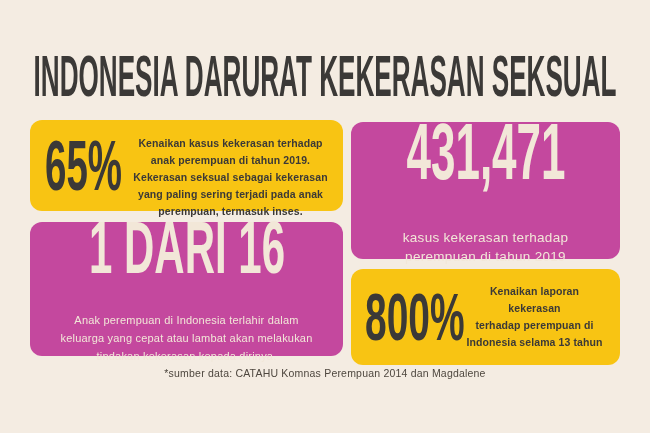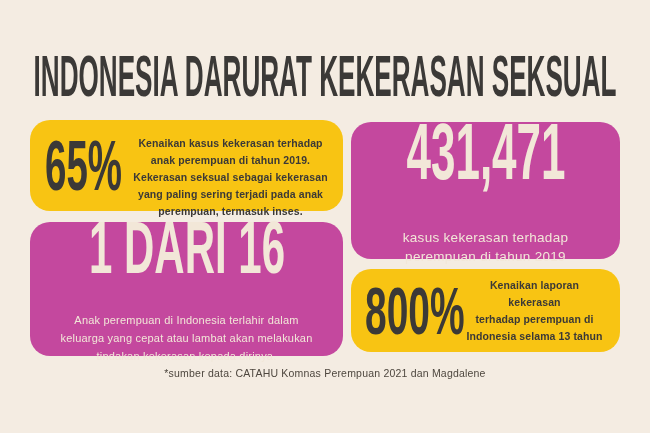--- a/index.html
+++ b/index.html
@@ -39,28 +39,28 @@
   }
   .title{
     --s:0.45;
     font-size:58px;line-height:48px;font-weight:700;
     letter-spacing:0;
     color:var(--dark-text,#3B3937);
     white-space:nowrap;
   }
   
   .card{
-    position:absolute;border-radius:20px;
+    position:absolute;border-radius:12px;
   }
   .card.yellow{background:var(--yellow,#F8C413);}
   .card.magenta{background:var(--magenta,#C4489E);}
   .card1{left:30px;top:120px;width:313px;height:91px;display:flex;align-items:center;}
   .card2{left:351px;top:122px;width:269px;height:137px;display:flex;flex-direction:column;justify-content:center;align-items:center;gap:19px;}
   .card3{left:30px;top:222px;width:313px;height:134px;display:flex;flex-direction:column;justify-content:center;align-items:center;gap:2px;}
-  .card4{left:351px;top:269px;width:269px;height:83px;display:flex;align-items:center;}
+  .card4{left:351px;top:269px;width:269px;height:96px;display:flex;align-items:center;}
   .bignum{
     font-weight:700;line-height:1;
     white-space:nowrap;
   }
   .dark{color:var(--dark-text,#3B3937);}
   .cream{color:var(--cream-text,#F2E7D8);}
   .value-col{flex:0 0 auto;width:100px;padding-left:15px;}
   .value-col .bignum{font-size:70px;--s:0.55;}
   .value-col.v4{width:112px;padding-left:14px;}
   .value-col.v4 .bignum{font-size:66px;--s:0.59;}
@@ -122,15 +122,15 @@
 
   <section class="card yellow card4">
     <div class="value-col v4">
       <span class="bignum dark squish-left">800%</span>
     </div>
     <p class="body dark">Kenaikan laporan kekerasan
 terhadap perempuan di
 Indonesia selama 13 tahun</p>
   </section>
 
-  <footer class="source">*sumber data: CATAHU Komnas Perempuan 2021 dan Magdalene</footer>
+  <footer class="source">*sumber data: CATAHU Komnas Perempuan 2014 dan Magdalene</footer>
 
 </div>
 
 </body></html>

